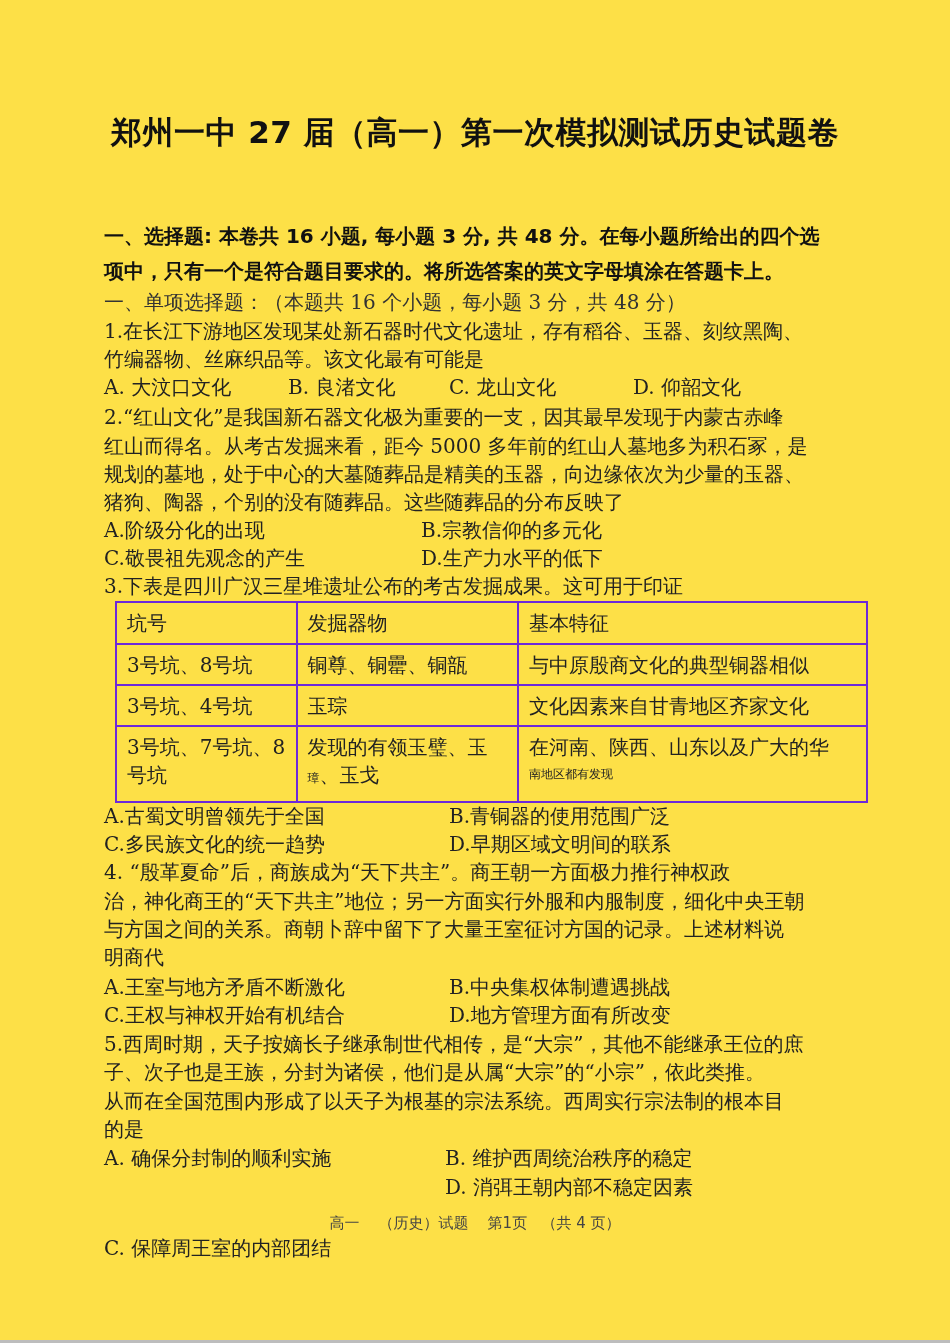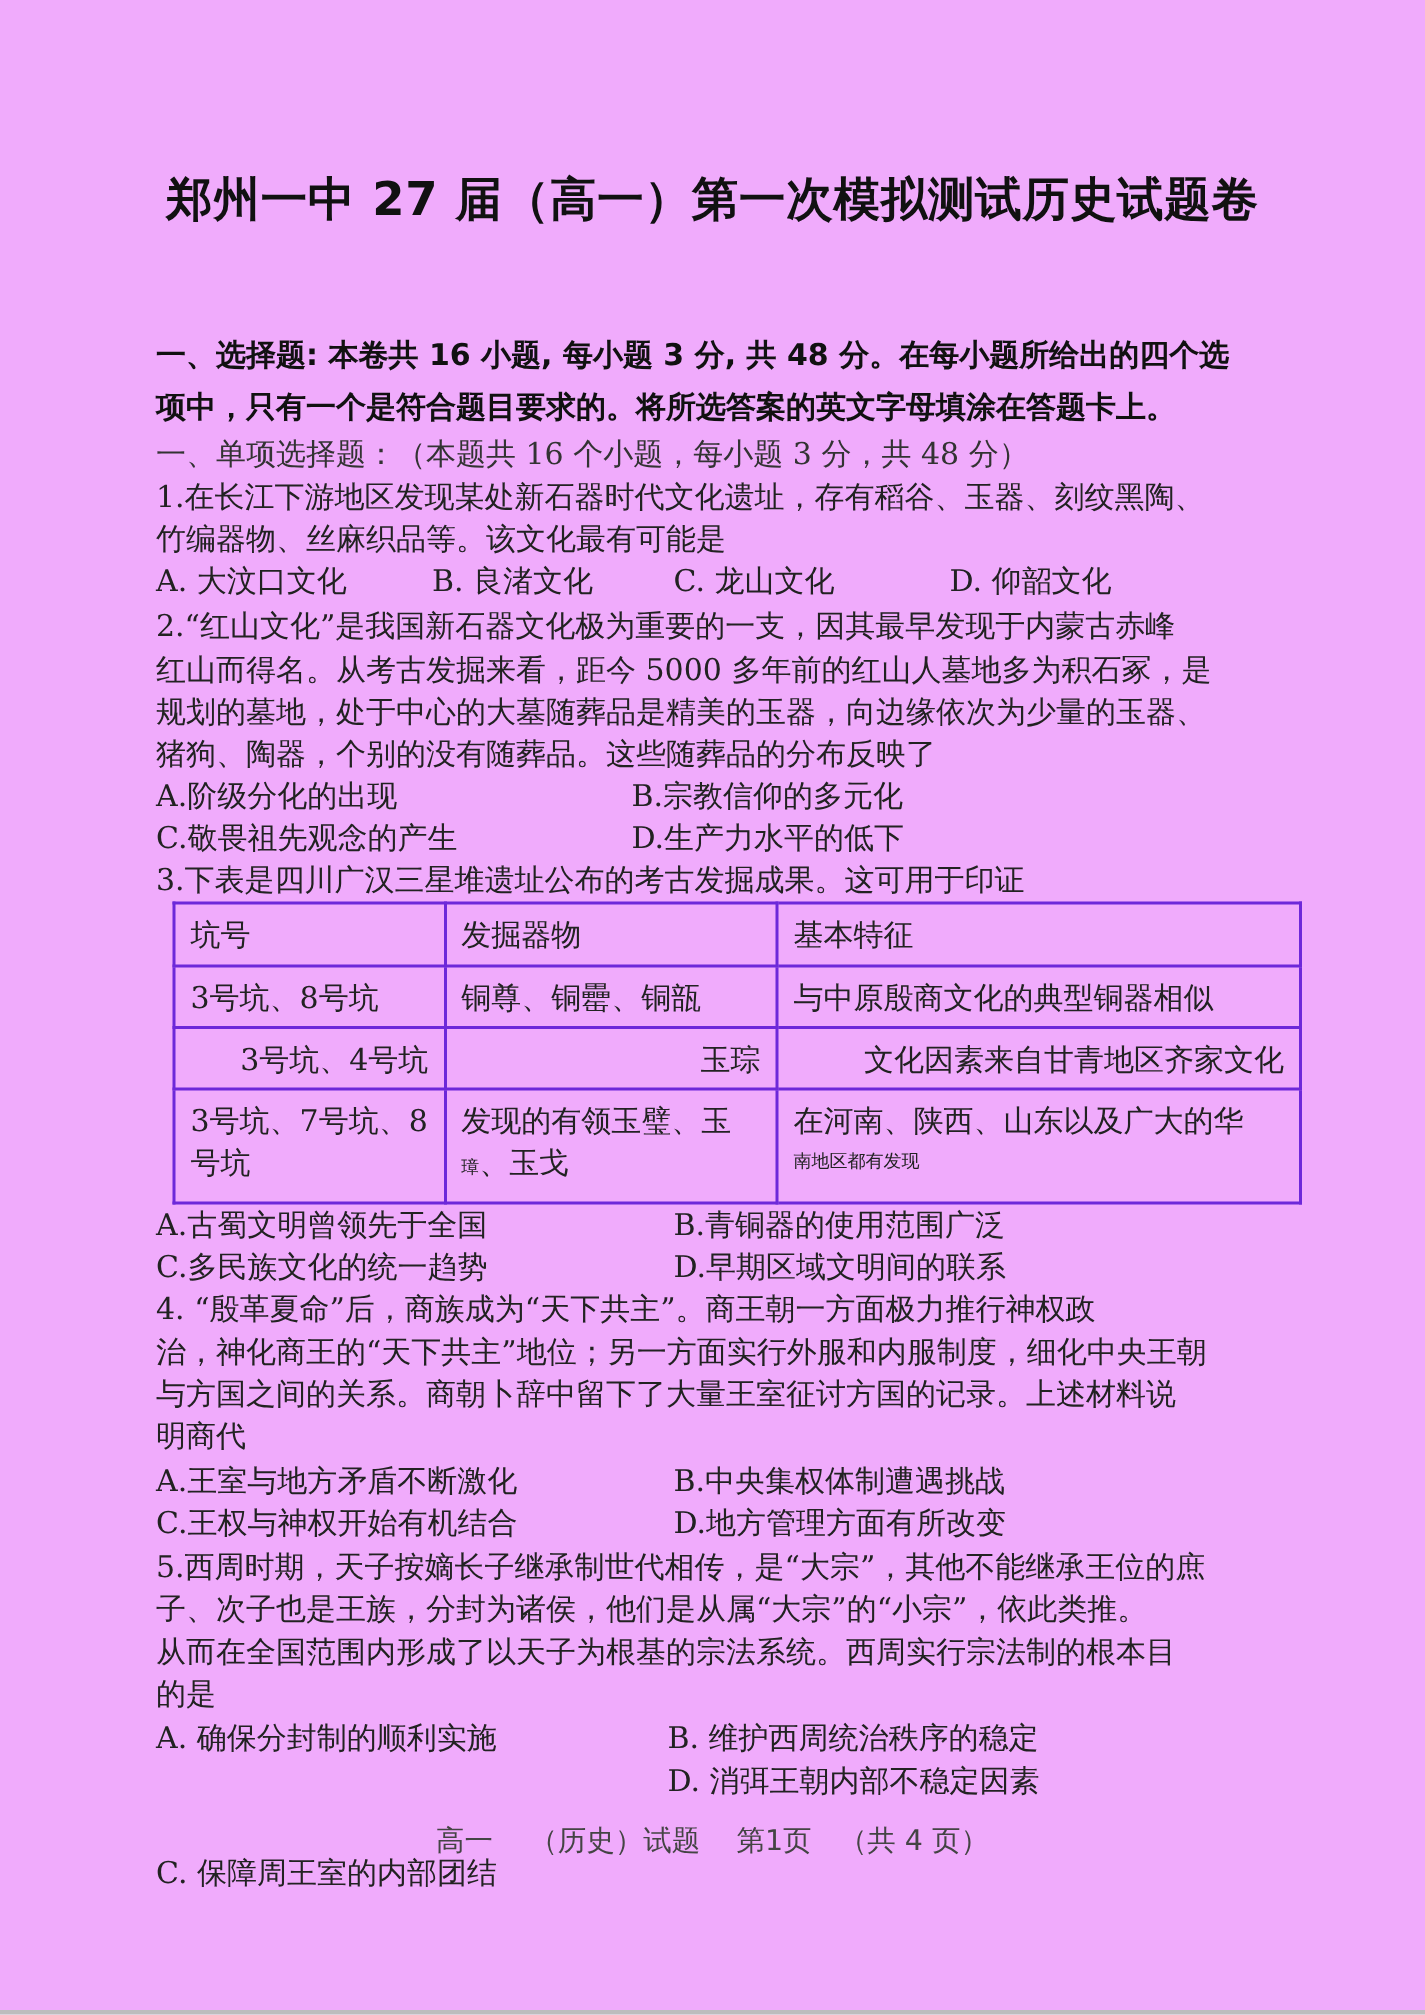--- a/index.html
+++ b/index.html
@@ -12,21 +12,21 @@
       height: 1343px;
       position: relative;
       overflow: hidden;
       font-family: "DejaVu Sans", "Liberation Sans", sans-serif;
       color: #222;
     }
     .page {
       position: absolute;
       left: 0; top: 0;
       width: 950px; height: 1340px;
-      background: #f0abfc;
+      background: #fde047;
     }
     .bottom-rule {
       position: absolute;
       left: 0; top: 1340px;
       width: 950px; height: 3px;
       background: #bdbdbd;
     }
     .title {
       position: absolute;
       left: 0; width: 950px;
@@ -86,35 +86,35 @@
       color: #222;
     }
     table.finds td {
       border: 2px solid #6d28d9;
       padding: 0 10px;
       vertical-align: middle;
       line-height: 28px;
     }
     table.finds tr.h1 td { height: 40px; }
     table.finds tr.h2 td { height: 39px; }
-    table.finds tr.h3 td { height: 39px; text-align: right; }
+    table.finds tr.h3 td { height: 39px; }
     table.finds tr.h4 td { height: 68px; vertical-align: top; padding-top: 6px; }
     table.finds col.c1 { width: 181px; }
     table.finds col.c2 { width: 222px; }
     table.finds col.c3 { width: 350px; }
     .small-cont {
       font-size: 12px;
       line-height: 18px;
     }
     .footer {
       position: absolute;
       left: 0; width: 950px;
       top: 1214px;
       text-align: center;
-      font-size: 19px;
+      font-size: 15px;
       color: #444;
       white-space: pre;
     }
   </style>
 </head>
 <body>
 
 <div class="page">
 
   <div class="title">郑州一中 27 届（高一）第一次模拟测试历史试题卷</div>

